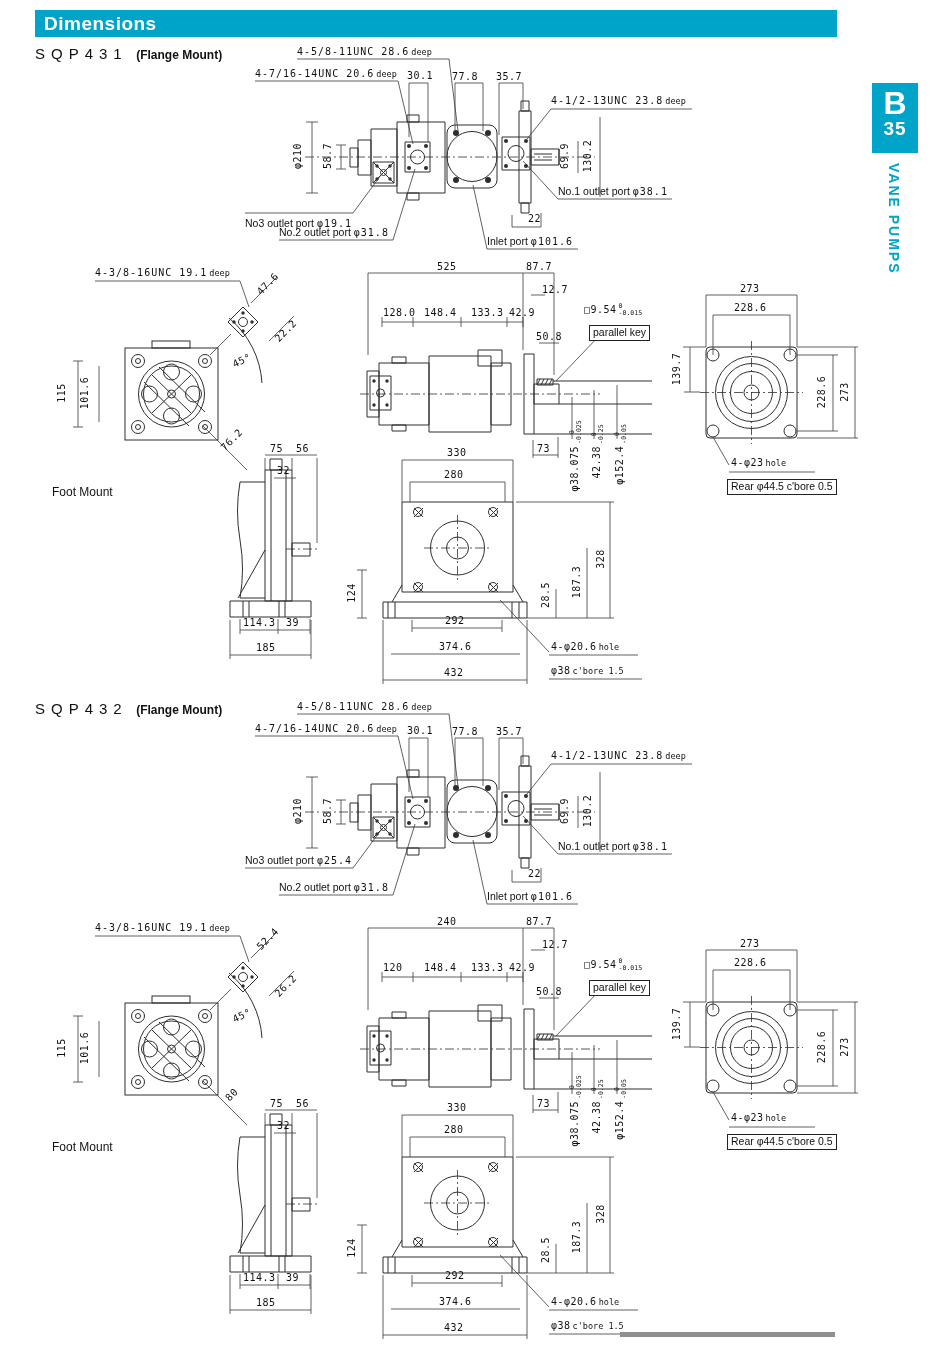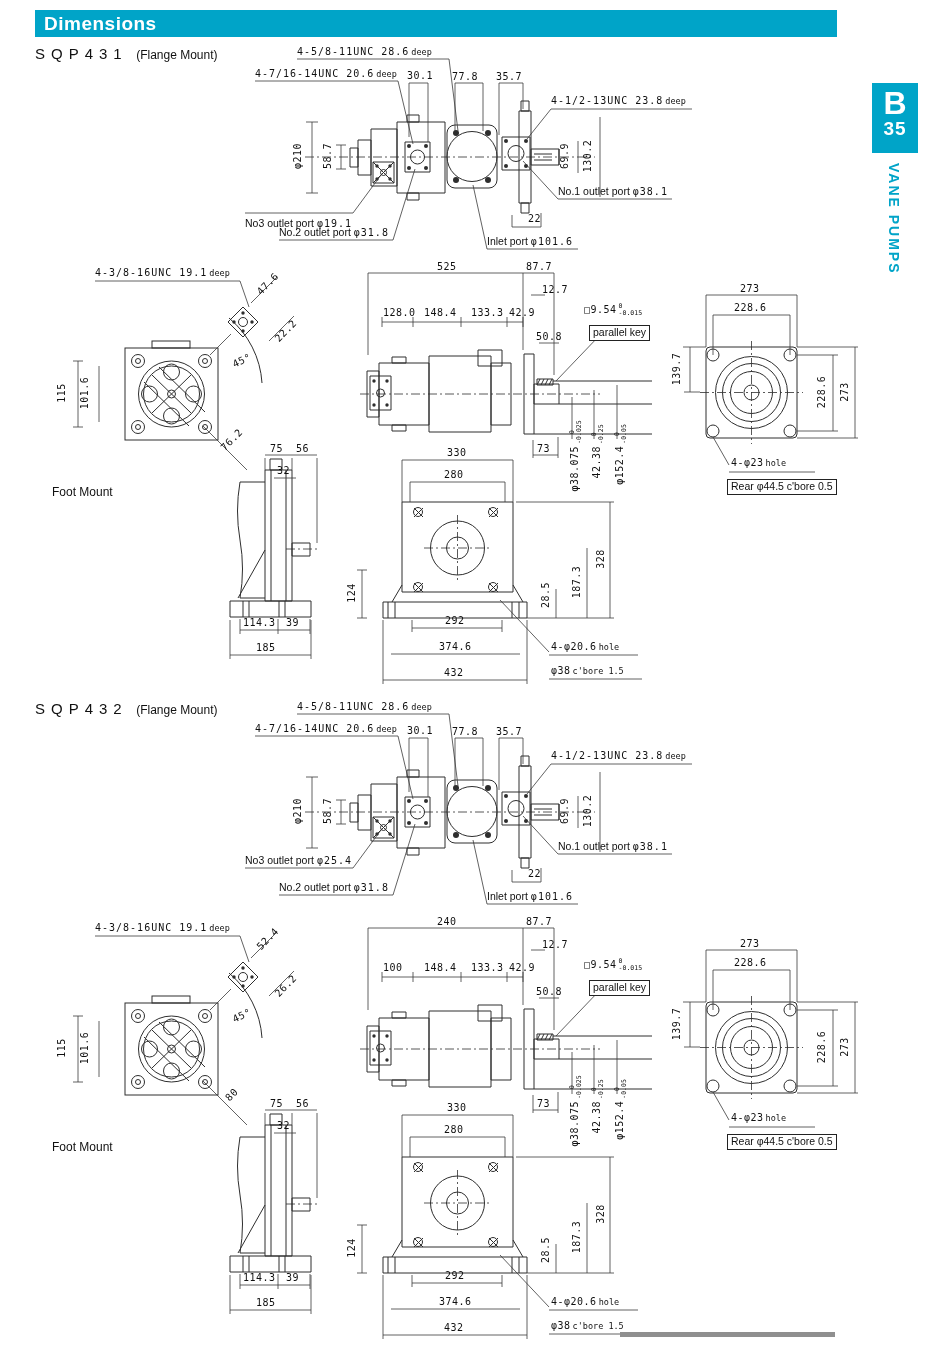--- a/index.html
+++ b/index.html
@@ -12,21 +12,21 @@
   .tab{position:absolute;left:872px;top:83px;width:46px;height:70px;background:var(--accent);
        color:#fff;text-align:center;line-height:1;}
   .tab-letter{font-size:32px;font-weight:bold;margin-top:4px;}
   .tab-number{font-size:19px;font-weight:bold;margin-top:0;letter-spacing:1px;}
   .vane{position:absolute;left:886px;top:163px;writing-mode:vertical-rl;color:var(--accent);
         font-size:14px;font-weight:bold;letter-spacing:2px;}
   #sections{position:absolute;left:0;top:45px;width:860px;}
   .section{position:relative;width:860px;height:655px;}
   .model{position:absolute;white-space:nowrap;}
   .mname{font-size:15px;letter-spacing:6px;color:#111;}
-  .mmount{font-size:12px;color:#111;margin-left:4px;}
+  .mmount{font-size:12px;color:#111;margin-left:4px;font-weight:bold;}
   .fm{position:absolute;font-size:12px;color:#111;}
   .dim{position:absolute;font-family:"DejaVu Sans Mono",monospace;font-size:10px;
        letter-spacing:0.5px;color:#101010;white-space:nowrap;line-height:1.2;}
   .lbl{position:absolute;font-size:10.5px;color:#101010;white-space:nowrap;line-height:1.2;}
   .pv{font-family:"DejaVu Sans Mono",monospace;font-size:10px;letter-spacing:1px;margin-left:3px;}
   .spec{letter-spacing:1px;}
   .deep{font-size:8.5px;letter-spacing:0;margin-left:2px;}
   .v{width:44px;text-align:center;transform:rotate(-90deg);transform-origin:center;}
   .vt{width:70px;text-align:center;transform:rotate(-90deg);transform-origin:center;}
   .v45{width:44px;text-align:center;transform:rotate(-46deg);transform-origin:center;}
@@ -371,21 +371,21 @@
   <div class="dim v45" style="left:246px;top:233px">52.4</div>
   <div class="dim v45" style="left:264px;top:280px">26.2</div>
   <div class="dim r25" style="left:230px;top:310px">45°</div>
   <div class="dim v" style="left:40px;top:342px">115</div>
   <div class="dim v" style="left:63px;top:342px">101.6</div>
   <div class="dim v45" style="left:210px;top:389px">80</div>
 
   <div class="dim" style="left:437px;top:216px">240</div>
   <div class="dim" style="left:526px;top:216px">87.7</div>
   <div class="dim" style="left:542px;top:239px">12.7</div>
-  <div class="dim" style="left:383px;top:262px">100</div>
+  <div class="dim" style="left:383px;top:262px">120</div>
   <div class="dim" style="left:424px;top:262px">148.4</div>
   <div class="dim" style="left:471px;top:262px">133.3</div>
   <div class="dim" style="left:509px;top:262px">42.9</div>
   <div class="dim" style="left:536px;top:286px">50.8</div>
   <div class="dim" style="left:584px;top:258px"><span>□9.54</span><span class="tol">
           <span>0</span>
           <span>-0.015</span>
         </span></div>
   <div class="lbl box" style="left:589px;top:280px">parallel key</div>
   <div class="dim" style="left:537px;top:398px">73</div>

